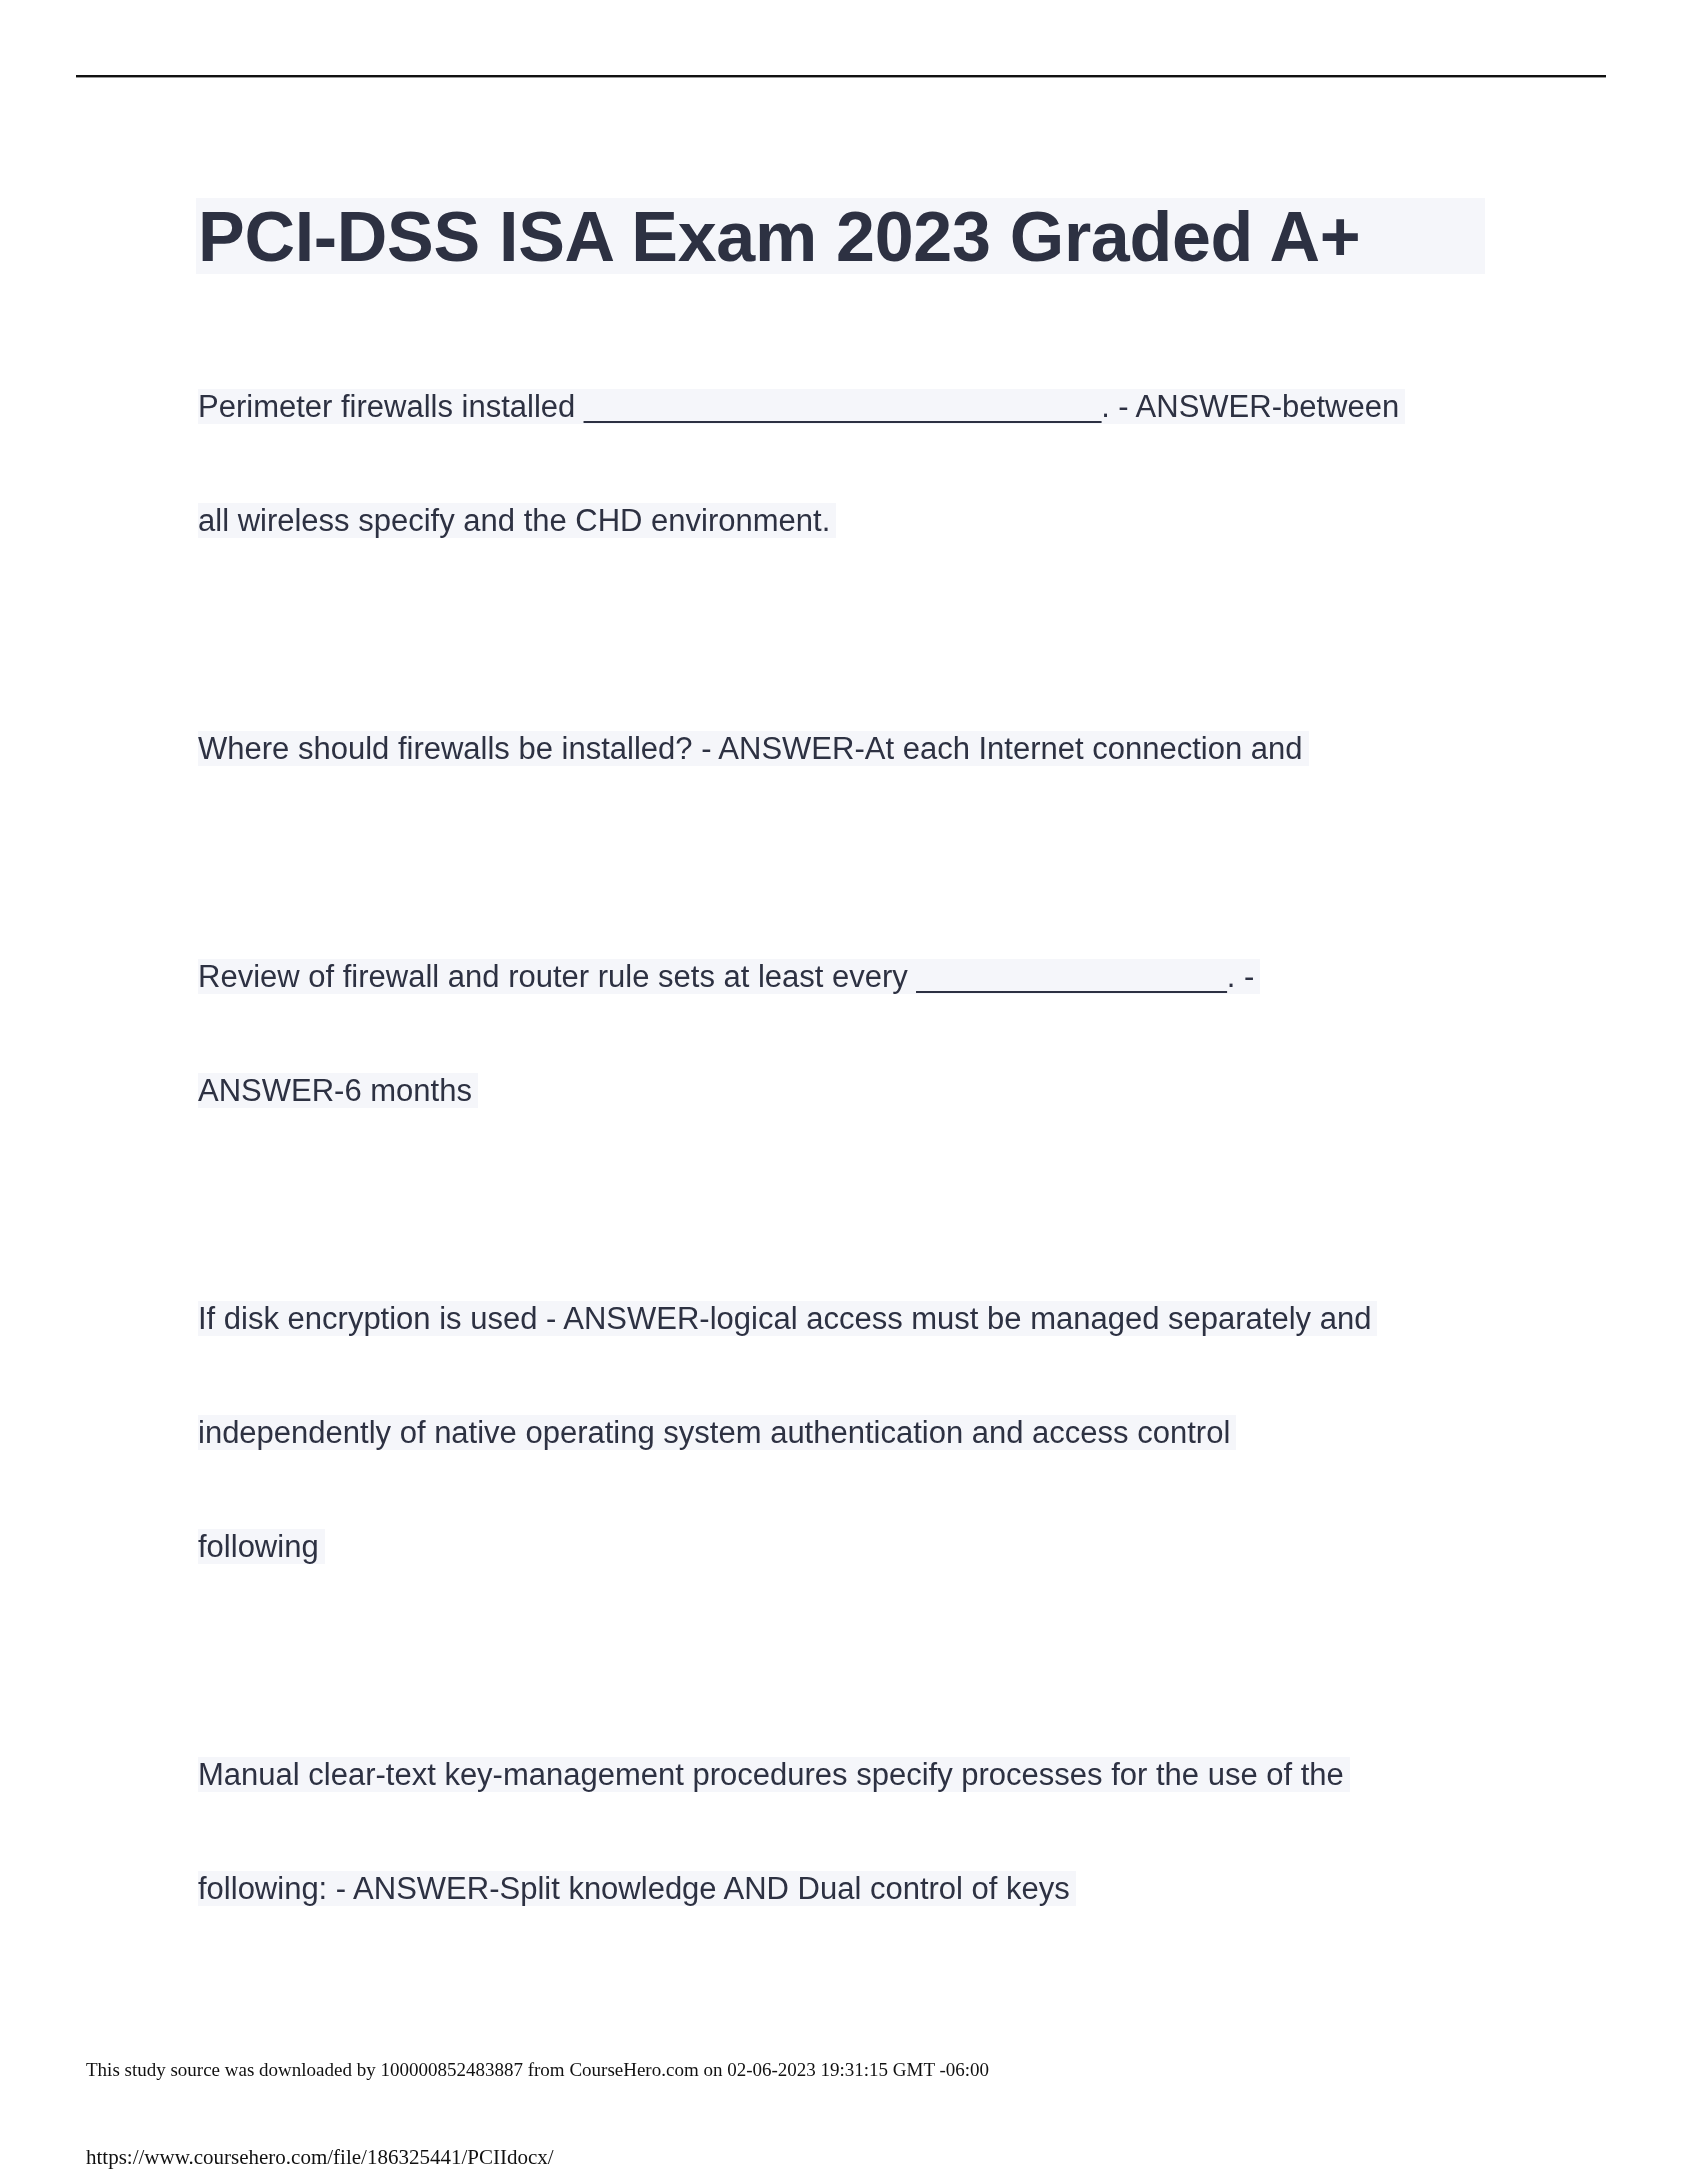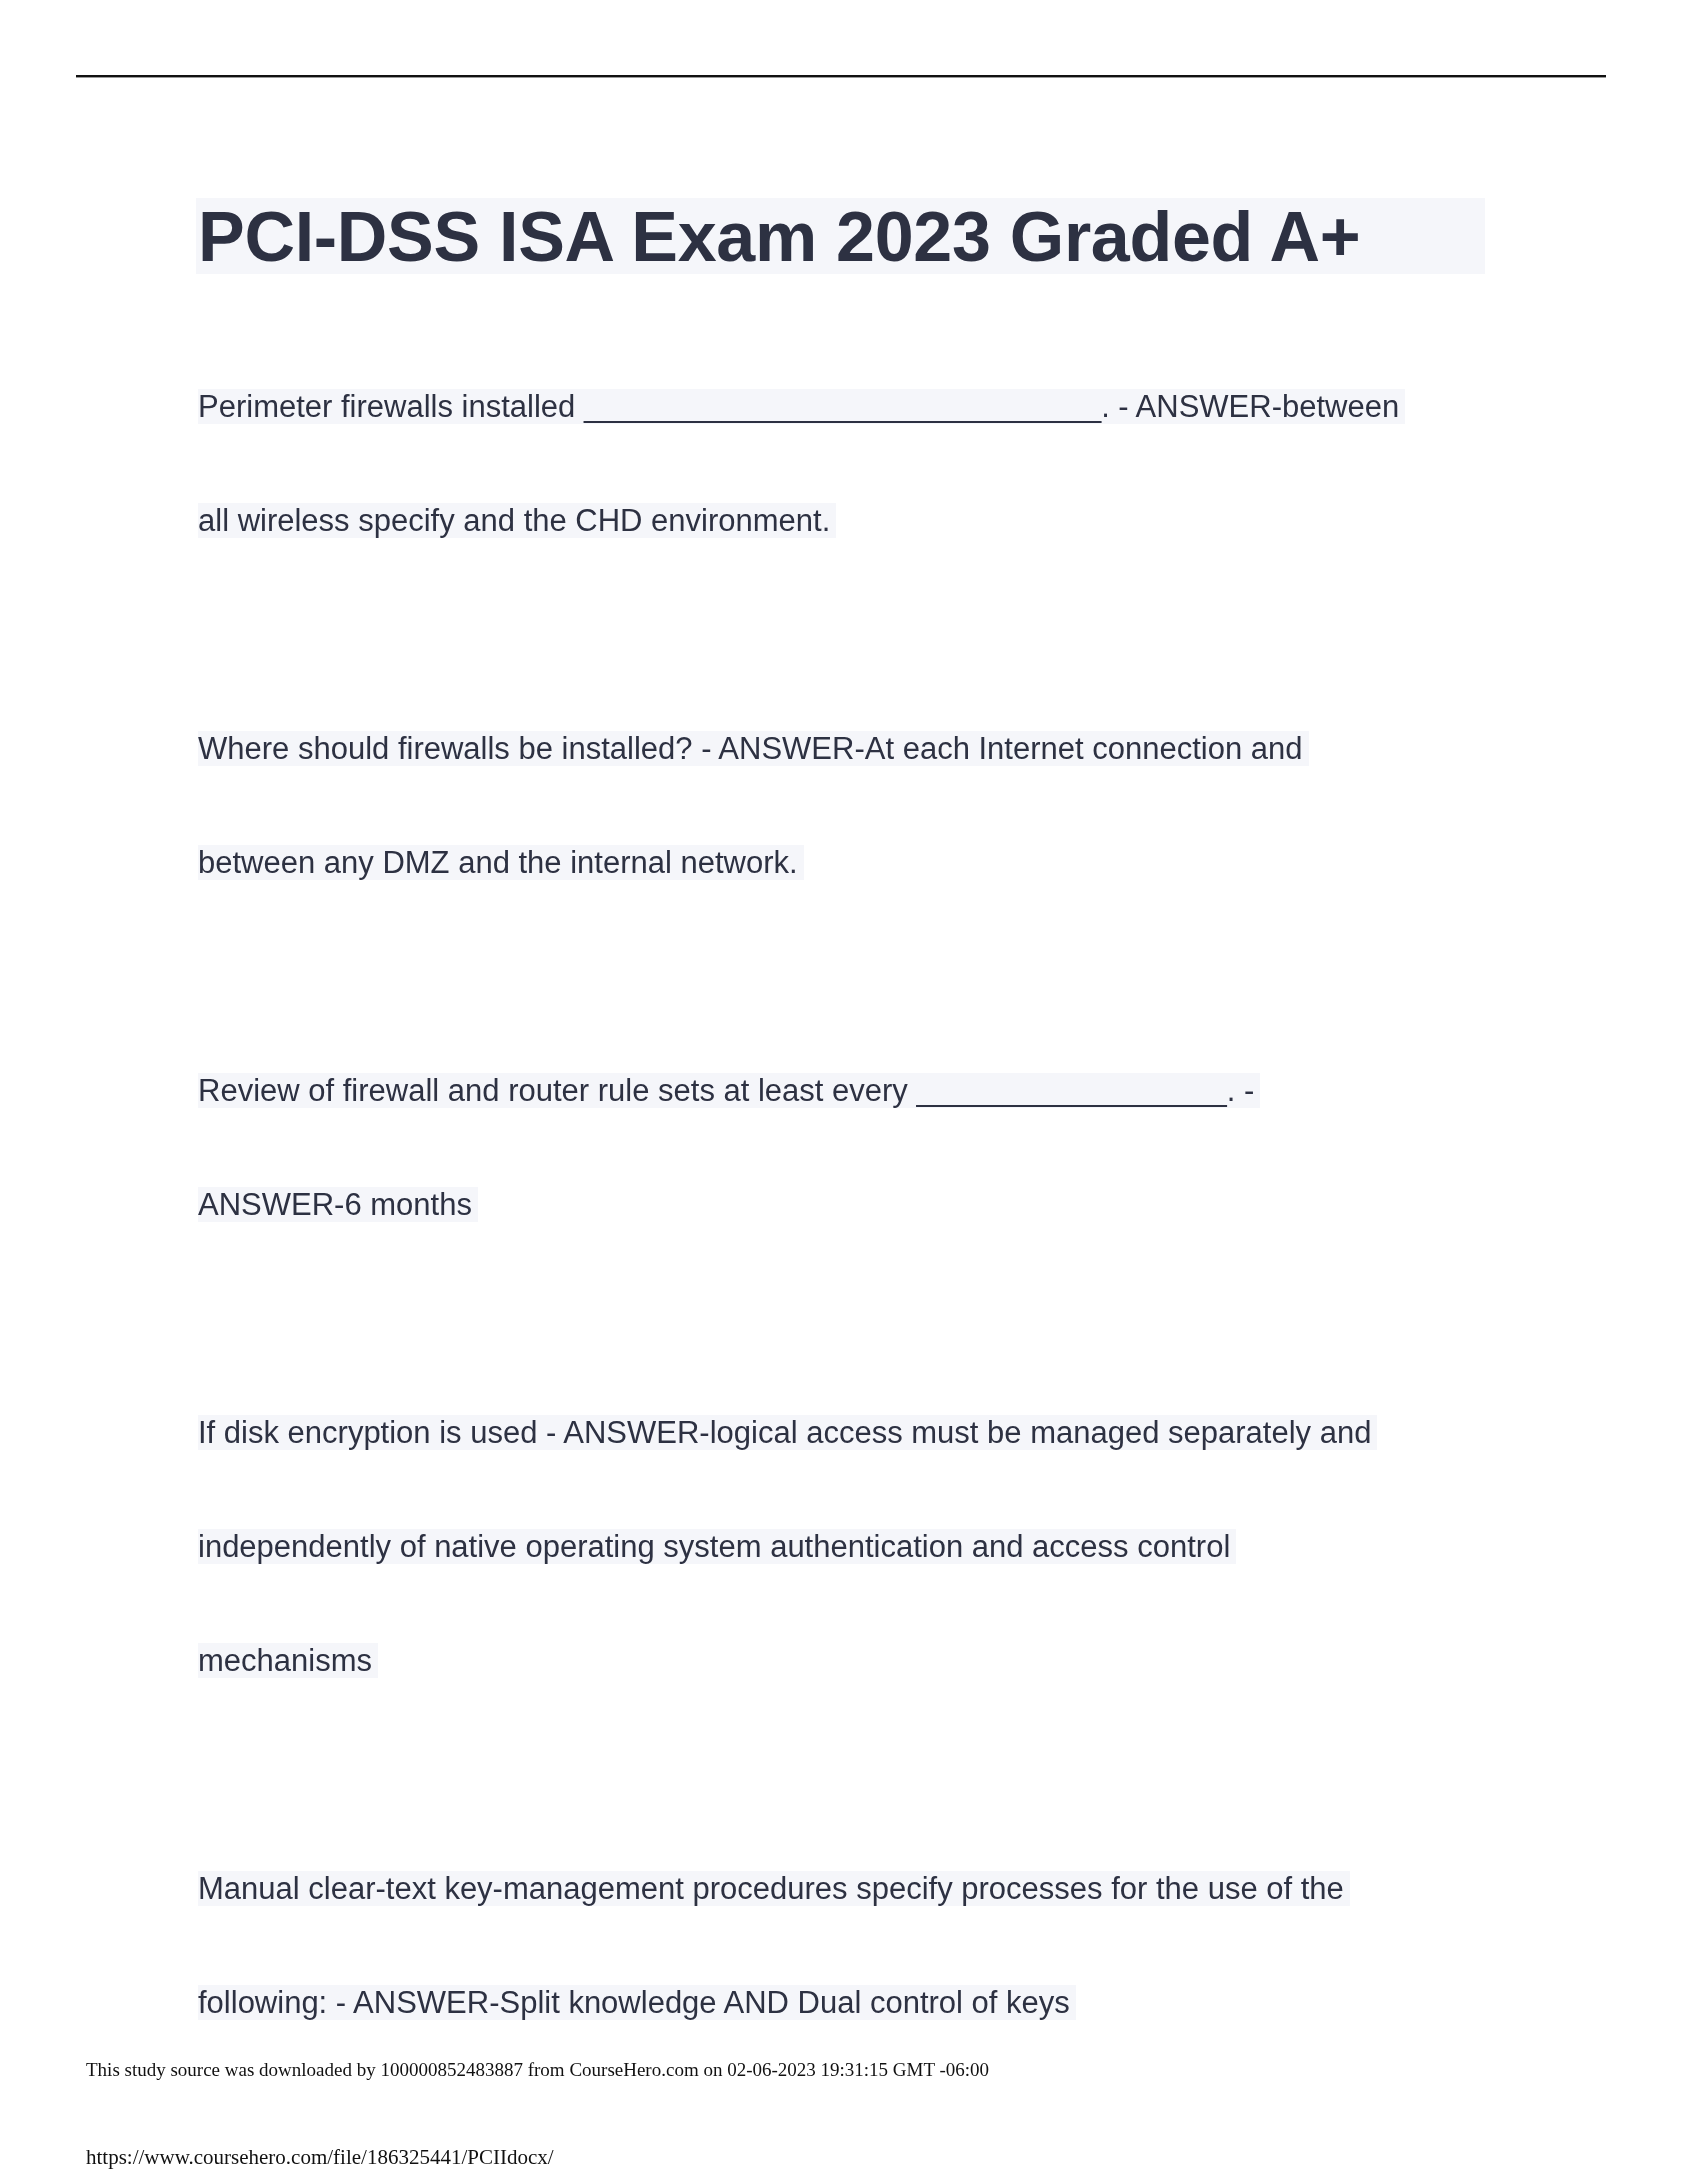--- a/index.html
+++ b/index.html
@@ -93,30 +93,29 @@
     <h1 class="title">PCI-DSS ISA Exam 2023 Graded A+</h1>
   </div>
 
   <div class="qa-list">
     <p class="qa">
       <span class="line"><span>Perimeter firewalls installed ______________________________. - ANSWER-between</span></span>
       <span class="line"><span>all wireless specify and the CHD environment.</span></span>
     </p>
     <p class="qa">
       <span class="line"><span>Where should firewalls be installed? - ANSWER-At each Internet connection and</span></span>
-      <span class="line"><span>between any DMZ and the internal network.</span></span>
     </p>
     <p class="qa">
       <span class="line"><span>Review of firewall and router rule sets at least every __________________. -</span></span>
       <span class="line"><span>ANSWER-6 months</span></span>
     </p>
     <p class="qa">
       <span class="line"><span>If disk encryption is used - ANSWER-logical access must be managed separately and</span></span>
       <span class="line"><span>independently of native operating system authentication and access control</span></span>
-      <span class="line"><span>mechanisms</span></span>
+      <span class="line"><span>following</span></span>
     </p>
     <p class="qa">
       <span class="line"><span>Manual clear-text key-management procedures specify processes for the use of the</span></span>
       <span class="line"><span>following: - ANSWER-Split knowledge AND Dual control of keys</span></span>
     </p>
     <p class="qa">
       
     </p>
 
   </div>

